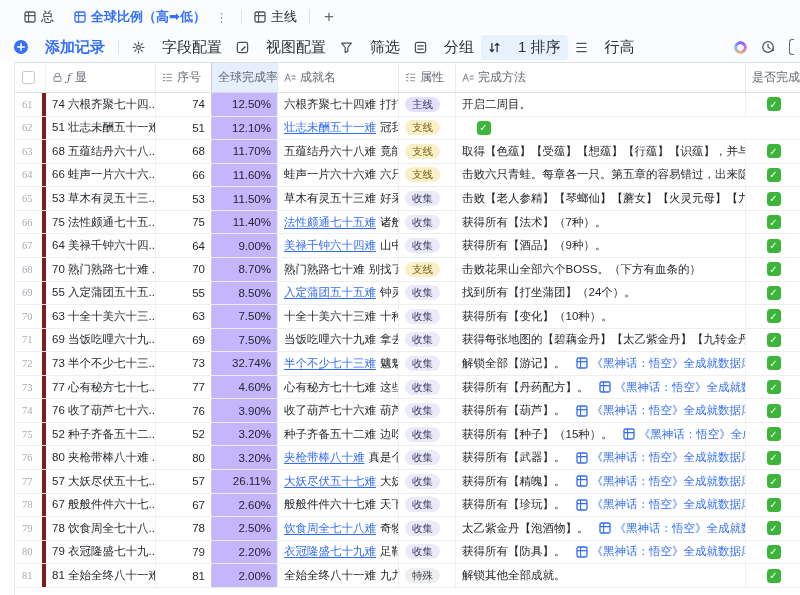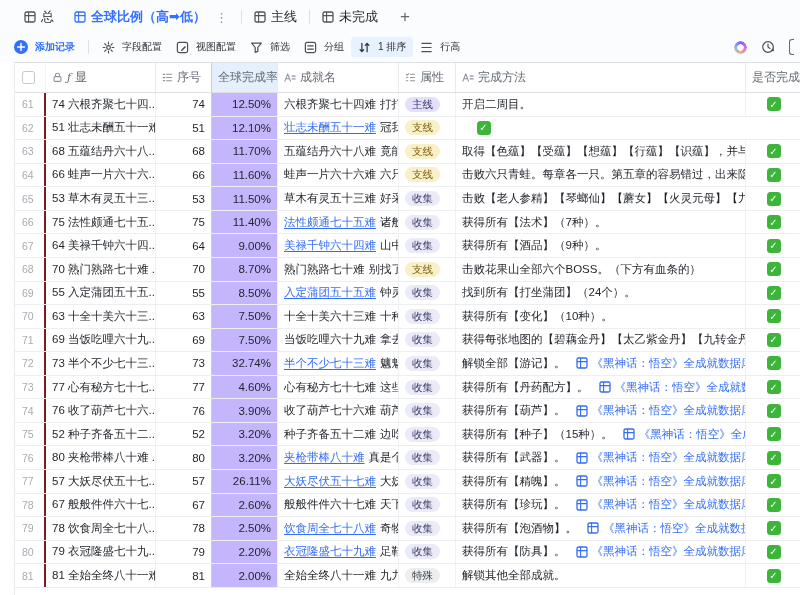--- a/index.html
+++ b/index.html
@@ -11,21 +11,21 @@
   
   .tabbar{height:34px;display:flex;align-items:center;padding-left:14px;background:#fbfcfd;}
   .tab{display:flex;align-items:center;gap:5px;padding:0 10px;height:26px;font-size:13px;color:#1f2329;cursor:pointer;border-radius:6px;}
   .tab .gicon{flex:none;display:inline-flex;}
   .tab.active{color:#3370ff;font-weight:bold;}
   .tab .more{color:#8f959e;font-weight:normal;font-size:13px;padding:0 2px;margin-left:2px;letter-spacing:-1px;}
   .tab-sep{width:1px;height:14px;background:#dee0e3;margin:0 2px;}
   .tab-add{color:#646a73;font-size:17px;padding:0 12px;cursor:pointer;}
   
   .toolbar{height:26px;display:flex;align-items:center;padding:0 6px 2px 14px;background:#fbfcfd;}
-  .tbtn{display:flex;align-items:center;gap:7px;font-size:10px;color:#2b2f36;padding:3px 7px;border-radius:4px;cursor:pointer;white-space:nowrap;}
+  .tbtn{display:flex;align-items:center;gap:17px;font-size:15px;color:#2b2f36;padding:3px 7px;border-radius:4px;cursor:pointer;white-space:nowrap;}
   .tbtn svg{flex:none}
   .tbtn.primary{color:#3370ff;font-weight:bold;padding-left:0;}
   .tbtn.sorted{background:#e8f1fe;}
   .tb-sep{width:1px;height:14px;background:#dee0e3;margin:0 6px;}
   .tb-right{margin-left:auto;display:flex;align-items:center;gap:14px;overflow:hidden;padding-right:0;}
   .ai-ring{width:13px;height:13px;border-radius:50%;
     background:conic-gradient(#7b61ff,#d36cf0,#f7b06a,#8fb5ff,#7b61ff);
     -webkit-mask:radial-gradient(circle,transparent 0 3px,#000 3.5px);
             mask:radial-gradient(circle,transparent 0 3px,#000 3.5px);
     cursor:pointer;}
@@ -40,21 +40,21 @@
   .col-disp{width:110px;}
   .col-sn{width:56px;justify-content:flex-end;}
   .col-rate{width:66px;justify-content:flex-end;}
   .col-name{width:121px;}
   .col-attr{width:57px;}
   .col-method{width:290px;}
   .col-done{width:55px;justify-content:center;}
   .frozen-edge{border-right:1px solid #c9cdd2 !important;}
   .hcell.col-rate{background:#e6effd;justify-content:flex-start;}
   .cell.col-rate{background:#c4b5fd;}
-  .rownum{font-size:10.5px;color:#a6abb3;justify-content:flex-start;padding-left:7px;border-right:2px solid #7f1d1d;}
+  .rownum{font-size:10.5px;color:#a6abb3;justify-content:flex-start;padding-left:7px;border-right:4px solid #7f1d1d;font-family:Liberation Serif, serif;}
   .linktext{color:#336df4;text-decoration:underline;text-underline-offset:2px;text-decoration-thickness:1px;}
   .resttext{color:#1f2329;margin-left:4px;}
   .tag{display:inline-flex;align-items:center;height:15px;padding:0 7px;border-radius:8px;font-size:10.5px;line-height:15px;}
   .check{width:14px;height:14px;border-radius:3.5px;background:#3cb53a;color:#fff;font-size:10px;display:flex;align-items:center;justify-content:center;font-weight:bold;cursor:pointer;}
   .mlink{display:inline-flex;align-items:center;gap:4px;color:#336df4;margin-left:10px;}
   .addrow{display:flex;align-items:center;height:23px;border-bottom:1px solid #dde0e3;background:#fff;color:#646a73;font-size:15px;padding-left:12px;cursor:pointer;}
   .hcheckbox{width:11px;height:11px;border:1px solid #c3c7cc;border-radius:2.5px;background:#fff;margin-left:1px;cursor:pointer;}
   .fx{font-style:italic;font-family:"DejaVu Serif","Liberation Serif",serif;font-size:11px;color:#646a73;}
   .micon{flex:none;display:inline-flex;}
 </style>
@@ -85,29 +85,20 @@
     <div class="tab">
       <span class="gicon">
         <svg width="12" height="12" viewBox="0 0 12 12">
           <rect x="1" y="1" width="10" height="10" rx="1.5" fill="none" stroke="#51565e" stroke-width="1.3"></rect>
           <path d="M1 4.6h10M4.6 1v10" stroke="#51565e" stroke-width="1.1"></path>
         </svg>
       </span>
       <span>主线</span>
     </div>
     <div class="tab-sep"></div>
-    <div class="tab">
-      <span class="gicon">
-        <svg width="12" height="12" viewBox="0 0 12 12">
-          <rect x="1" y="1" width="10" height="10" rx="1.5" fill="none" stroke="#51565e" stroke-width="1.3"></rect>
-          <path d="M1 4.6h10M4.6 1v10" stroke="#51565e" stroke-width="1.1"></path>
-        </svg>
-      </span>
-      <span>未完成</span>
-    </div>
     <div class="tab-add">+</div>
   </div>
 
 <div class="toolbar">
   <div class="tbtn primary">
     <span class="micon">
       <svg width="14" height="14" viewBox="0 0 14 14">
           <circle cx="7" cy="7" r="7" fill="#3370ff"></circle>
           <path d="M7 3.6v6.8M3.6 7h6.8" stroke="#fff" stroke-width="1.5" stroke-linecap="round"></path>
         </svg>
@@ -649,21 +640,21 @@
         <div class="cell col-sn frozen-edge">78</div>
         <div class="cell col-rate">2.50%</div>
         <div class="cell col-name">
           <span class="linktext">饮食周全七十八难</span>
           <span class="resttext">奇物...</span>
         </div>
         <div class="cell col-attr">
           <span class="tag" style="background: rgb(234, 234, 249); color: rgb(67, 67, 110);">收集</span>
         </div>
         <div class="cell col-method">
-          <span>获得所有【泡酒物】。</span>
+          <span>太乙紫金丹【泡酒物】。</span>
           <span class="mlink">
             <span class="micon">
               <svg width="12" height="12" viewBox="0 0 12 12">
                 <rect x="1" y="1" width="10" height="10" rx="1.5" fill="none" stroke="#336df4" stroke-width="1.3"></rect>
                 <path d="M1 4.6h10M4.6 1v10" stroke="#336df4" stroke-width="1.1"></path>
               </svg>
             </span>
             <span>《黑神话：悟空》全成就数据库</span>
           </span>
         </div>

